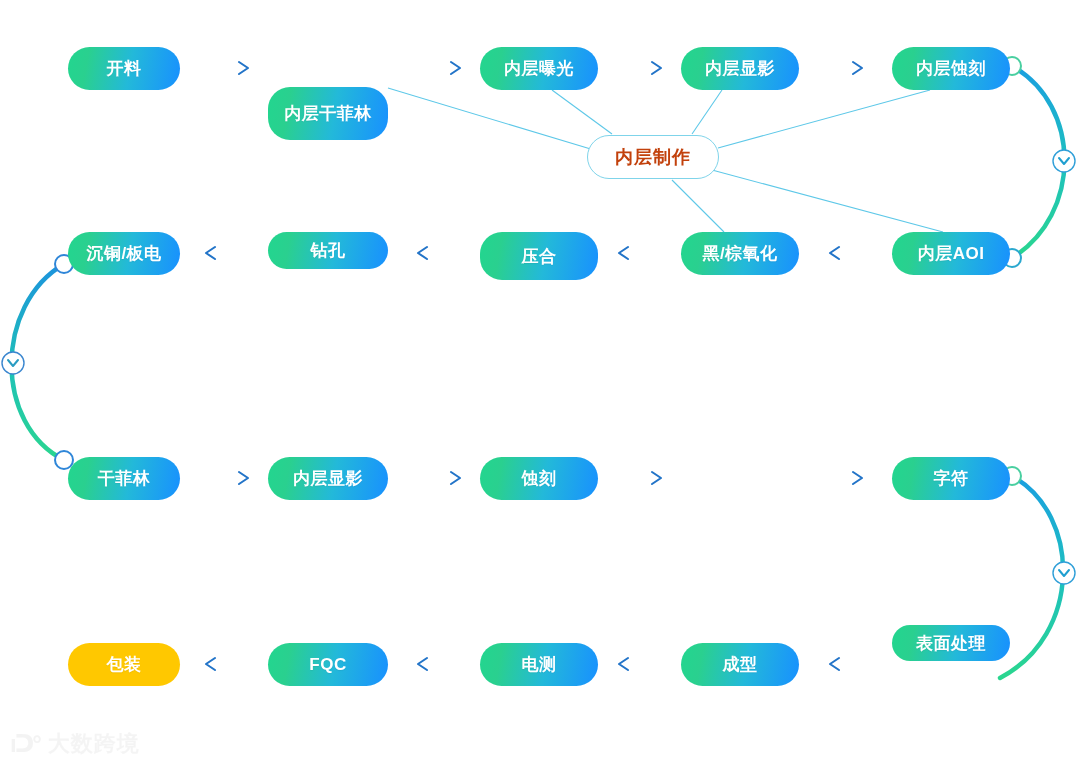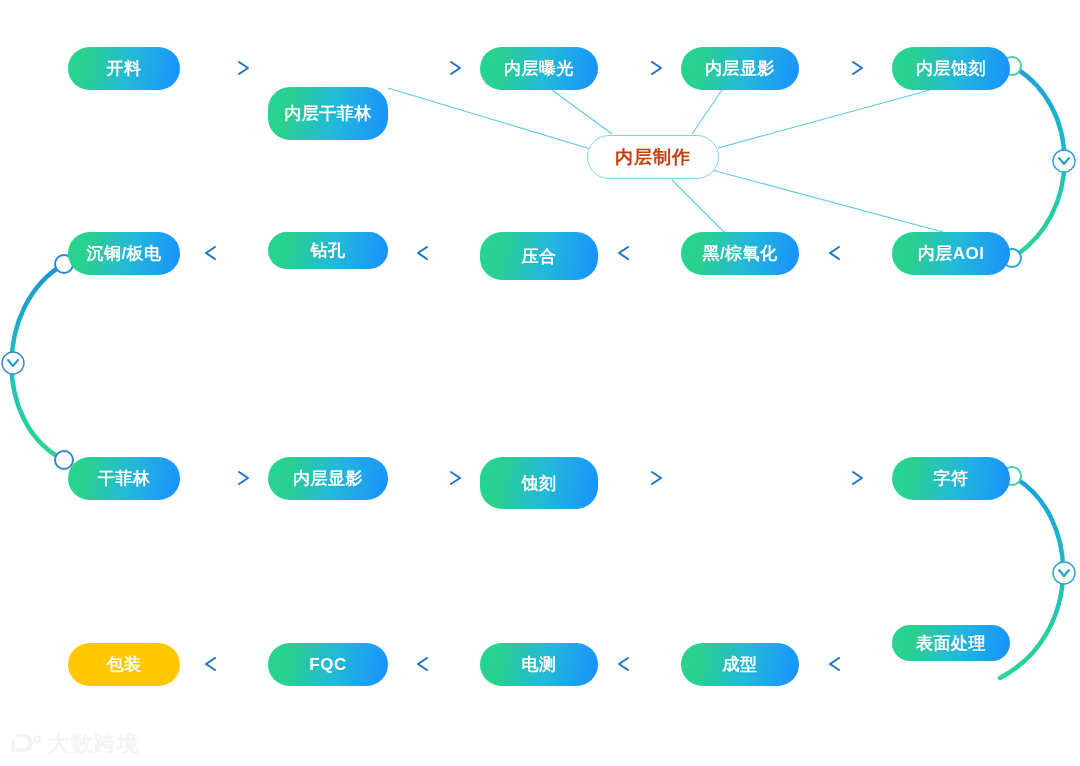--- a/index.html
+++ b/index.html
@@ -272,21 +272,21 @@
   <div class="node gradient" style="left:892px; top:232px; width:118px; height:43px;">
     <span>内层AOI</span>
   </div>
 
   <div class="node gradient" style="left:68px; top:457px; width:112px; height:43px;">
     <span>干菲林</span>
   </div>
   <div class="node gradient" style="left:268px; top:457px; width:120px; height:43px;">
     <span>内层显影</span>
   </div>
-  <div class="node gradient" style="left:480px; top:457px; width:118px; height:52px;">
+  <div class="node gradient" style="left:480px; top:457px; width:118px; height:43px;">
     <span>蚀刻</span>
   </div>
   <div class="node gradient" style="left:892px; top:457px; width:118px; height:43px;">
     <span>字符</span>
   </div>
 
   <div class="node accent" style="left:68px; top:643px; width:112px; height:43px;">
     <span>包装</span>
   </div>
   <div class="node gradient" style="left:268px; top:643px; width:120px; height:43px;">

